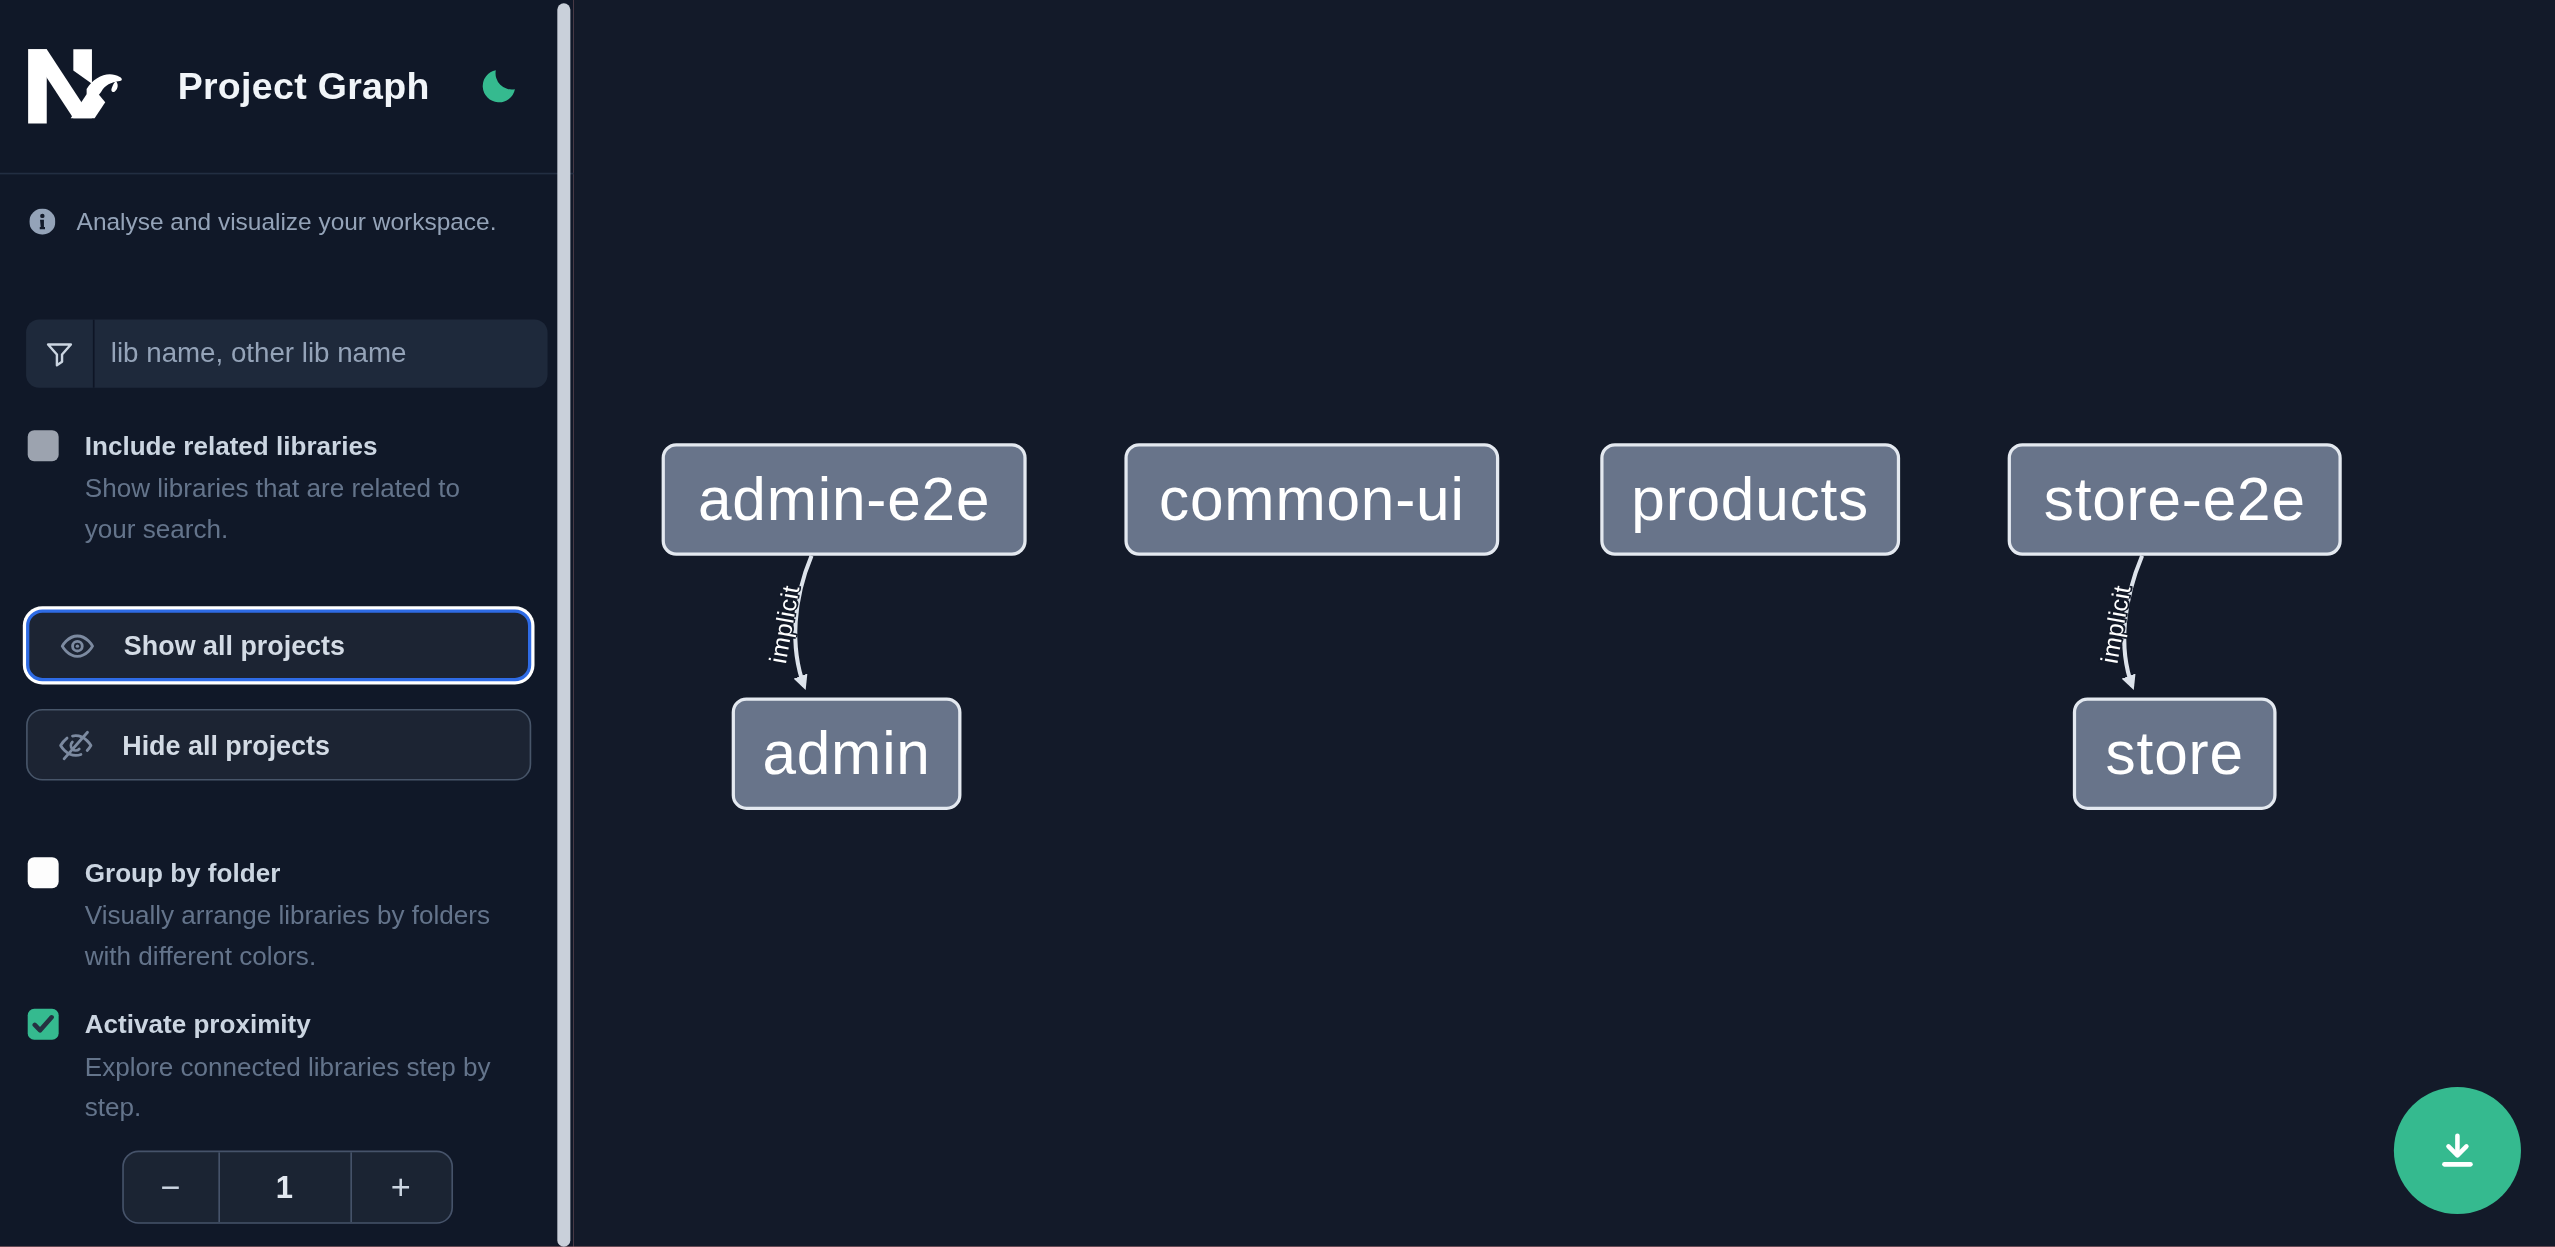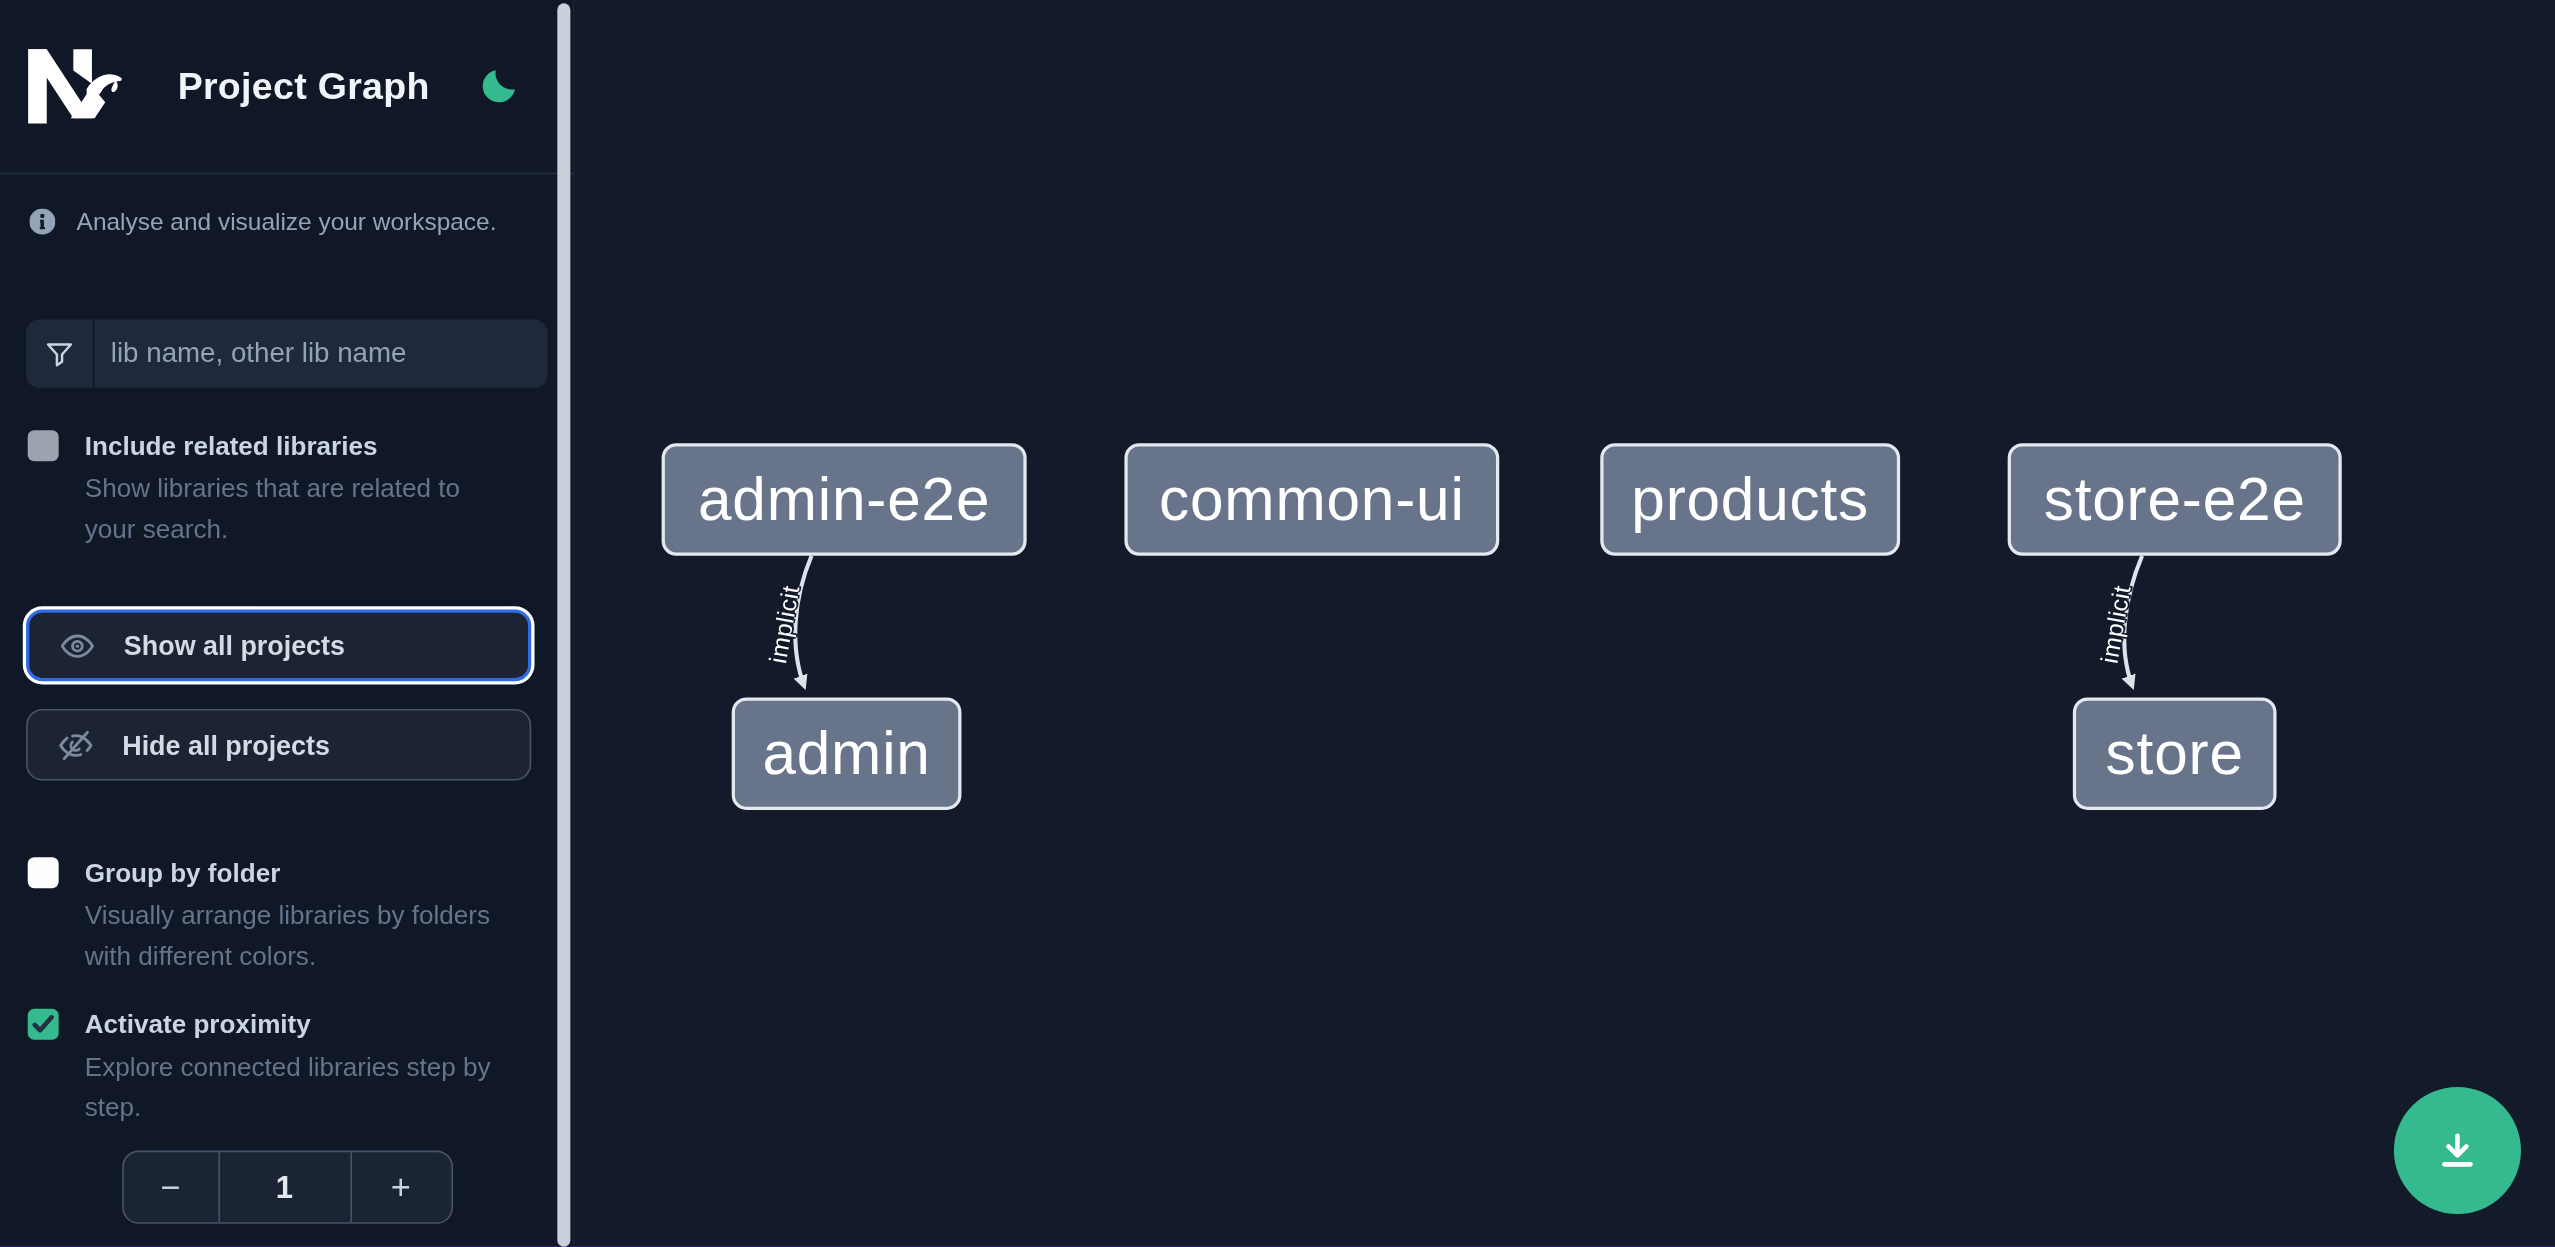--- a/index.html
+++ b/index.html
@@ -1,16 +1,16 @@
 <!DOCTYPE html>
 <html><head>
 <meta charset="utf-8">
 <style>
   html,body{margin:0;padding:0;background:#131a29;overflow:hidden;}
-  #stage{position:relative;width:2555px;height:1247px;overflow:hidden;background:#6d28d9;}
+  #stage{position:relative;width:2555px;height:1247px;overflow:hidden;background:#fca5a5;}
   #app{position:absolute;left:0;top:0;width:1568px;height:765px;
        transform:scale(1.6296);transform-origin:0 0;
        font-family:"Liberation Sans",sans-serif;-webkit-font-smoothing:antialiased;}
 
   
   .sidebar{position:absolute;left:0;top:0;width:352px;height:765px;background:#101828;z-index:2;}
   .sb-header{height:107px;border-bottom:1px solid #222e42;display:flex;align-items:center;padding-left:14px;box-sizing:border-box;}
   .nx-logo{width:62px;height:56px;flex:0 0 auto;}
   .app-title{margin-left:33px;font-size:23px;font-weight:600;color:#f1f5f9;letter-spacing:.2px;white-space:nowrap;}
   .theme-btn{margin-left:27px;width:30px;height:30px;border:none;background:transparent;padding:0;cursor:pointer;display:flex;align-items:center;justify-content:center;}

